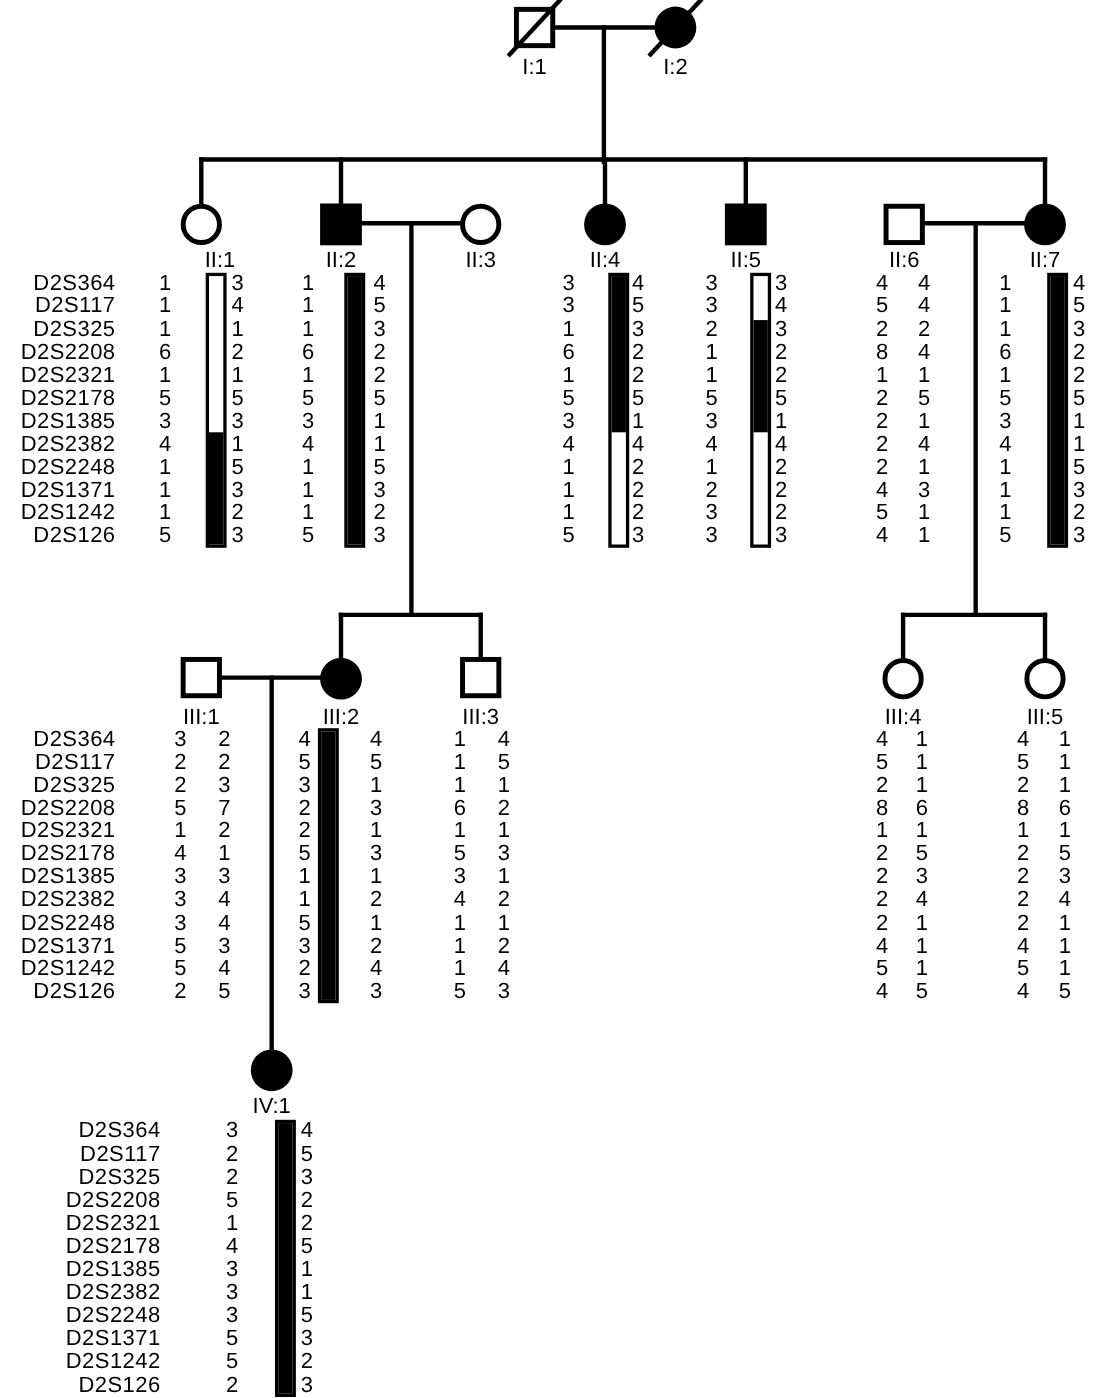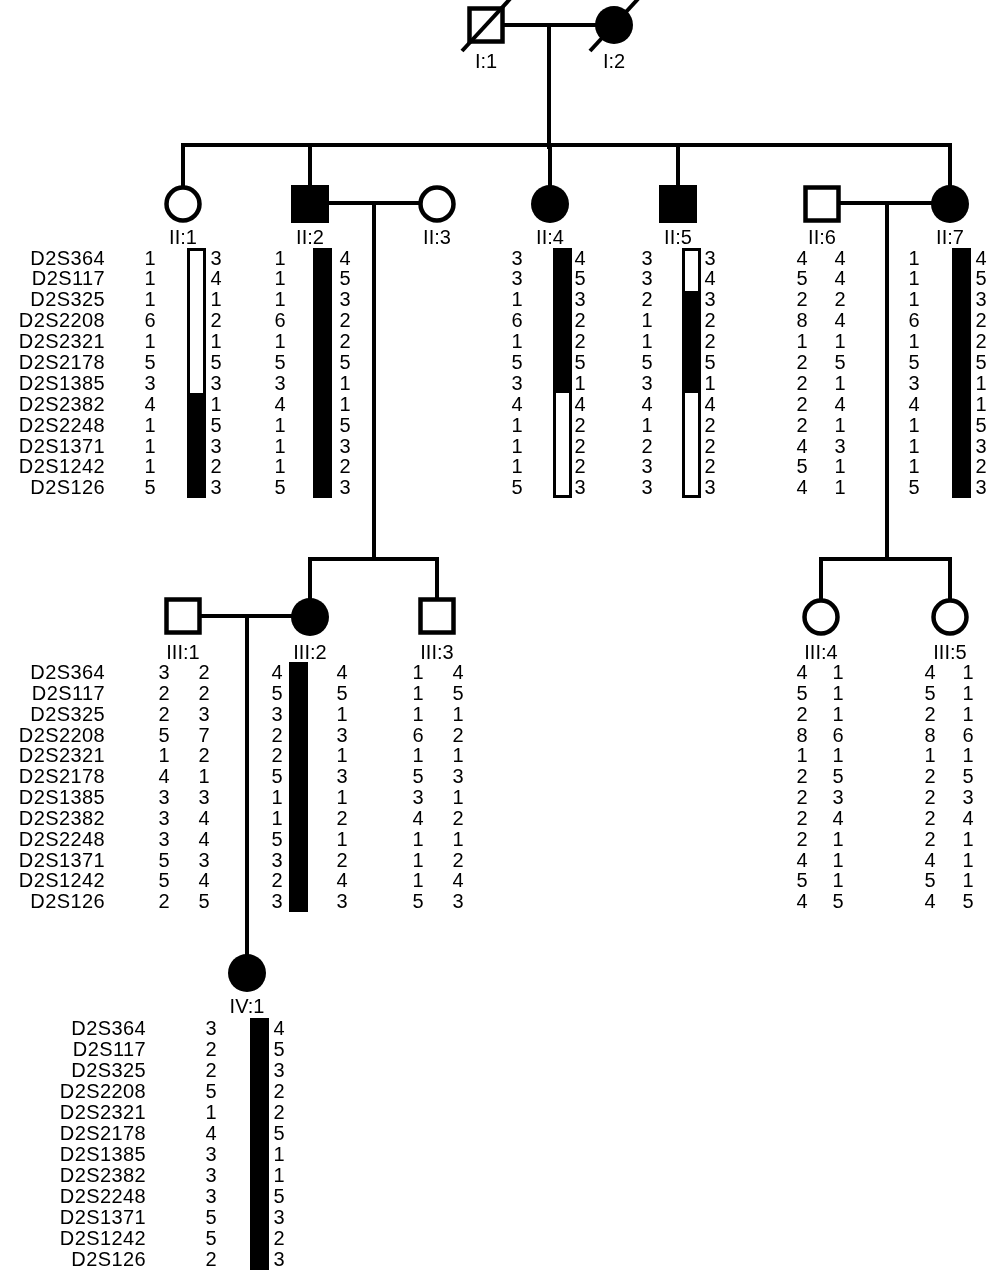--- a/index.html
+++ b/index.html
@@ -62,21 +62,21 @@
       <rect x="166.5" y="599.5" width="33" height="33" fill="#fff" stroke="#000" stroke-width="4.5"></rect>
       <circle cx="310" cy="617" r="19" fill="#000"></circle>
       <rect x="420.5" y="599.5" width="33" height="33" fill="#fff" stroke="#000" stroke-width="4.5"></rect>
       <circle cx="821" cy="617" r="16.5" fill="#fff" stroke="#000" stroke-width="4.5"></circle>
       <circle cx="950" cy="617" r="16.5" fill="#fff" stroke="#000" stroke-width="4.5"></circle>
       <circle cx="247" cy="973" r="19" fill="#000"></circle>
     </svg>
   <div id="labels-layer">
       <div class="person-label" style="left: 444px; top: 50px;">I:1</div>
       <div class="person-label" style="left: 572px; top: 50px;">I:2</div>
-      <div class="person-label" style="left: 141px; top: 226px;">II:1</div>
+      <div class="person-label" style="left: 158px; top: 226px;">II:1</div>
       <div class="person-label" style="left: 268px; top: 226px;">II:2</div>
       <div class="person-label" style="left: 395px; top: 226px;">II:3</div>
       <div class="person-label" style="left: 508px; top: 226px;">II:4</div>
       <div class="person-label" style="left: 636px; top: 226px;">II:5</div>
       <div class="person-label" style="left: 780px; top: 226px;">II:6</div>
       <div class="person-label" style="left: 908px; top: 226px;">II:7</div>
       <div class="person-label" style="left: 141px; top: 641px;">III:1</div>
       <div class="person-label" style="left: 268px; top: 641px;">III:2</div>
       <div class="person-label" style="left: 395px; top: 641px;">III:3</div>
       <div class="person-label" style="left: 779px; top: 641px;">III:4</div>

